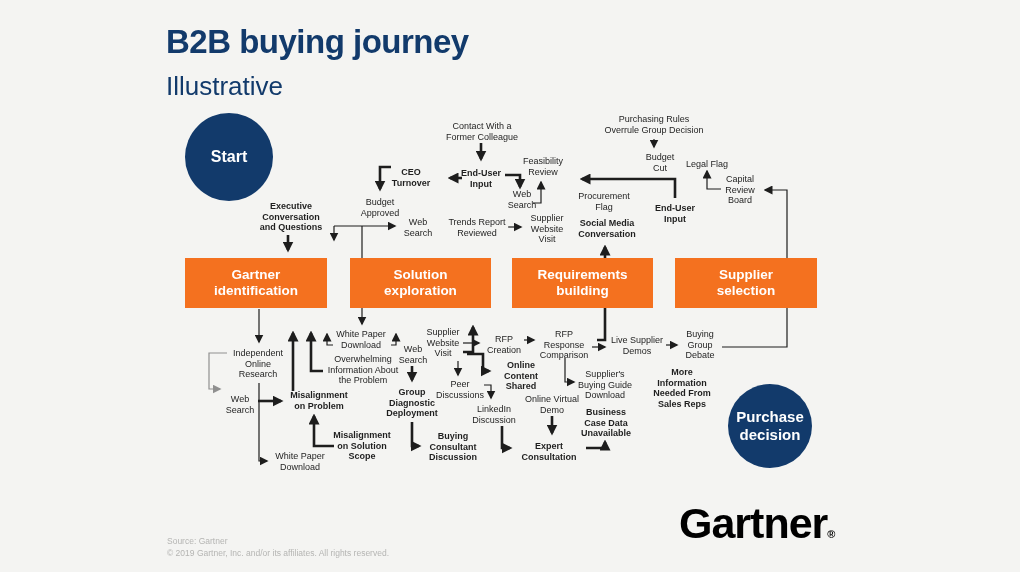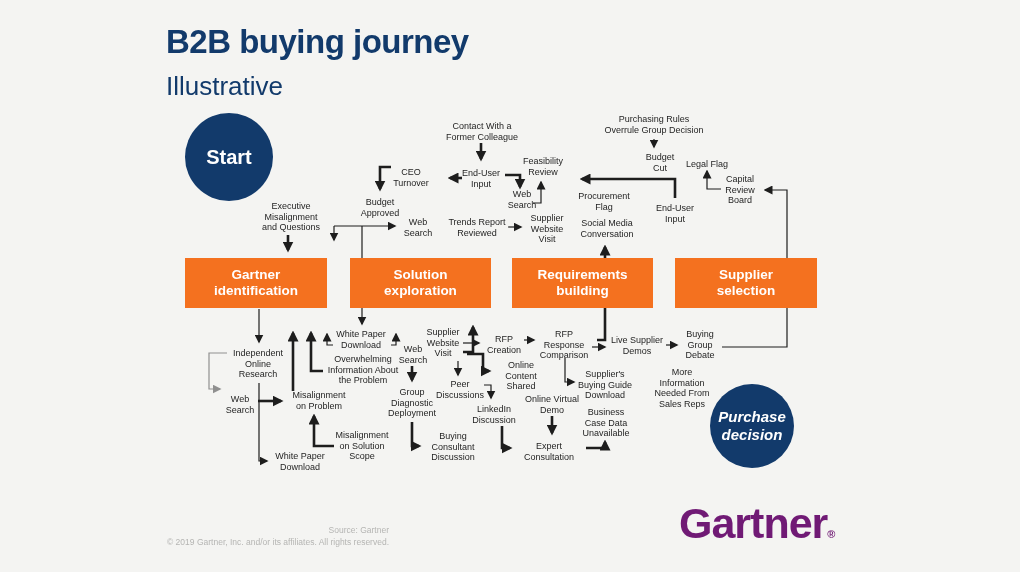--- a/index.html
+++ b/index.html
@@ -22,33 +22,33 @@
   .stage{position:absolute;top:258px;height:50px;background:#f4711f;color:#ffffff;
          font-weight:bold;font-size:13.5px;line-height:16px;display:flex;align-items:center;
          justify-content:center;text-align:center;white-space:pre-line;z-index:2;}
   .st1{left:185px;width:142px;} .st2{left:350px;width:141px;}
   .st3{left:512px;width:141px;} .st4{left:675px;width:142px;}
 
   
   .circle{position:absolute;border-radius:50%;background:#123a6b;color:#fff;font-weight:bold;
           display:flex;align-items:center;justify-content:center;text-align:center;
           white-space:pre-line;z-index:2;font-size:15px;line-height:18px;}
-  .c-start{left:185px;top:113px;width:88px;height:88px;font-size:20px;}
-  .c-purchase{left:710px;top:384px;width:84px;height:84px;font-style:italic;}
+  .c-start{left:185px;top:113px;width:88px;height:88px;font-size:16px;}
+  .c-purchase{left:728px;top:384px;width:84px;height:84px;}
 
   
   .node{position:absolute;transform:translate(-50%,-50%);white-space:pre-line;text-align:center;
         font-size:9px;line-height:10.5px;color:#1f1f1f;z-index:3;}
-  .b{font-weight:normal;}
-
-  
-  .brand{position:absolute;left:679px;top:501px;z-index:4;color:#701a75;font-weight:bold;
+  .b{font-weight:bold;}
+
+  
+  .brand{position:absolute;left:679px;top:501px;z-index:4;color:#000000;font-weight:bold;
          font-size:43px;line-height:44px;letter-spacing:-1px;}
   .brand .reg{font-size:11px;font-weight:bold;vertical-align:baseline;letter-spacing:0;}
-  .foot{position:absolute;left:167px;top:524px;z-index:4;color:#b5b5b3;font-size:8.5px;line-height:12px;text-align:right;}
+  .foot{position:absolute;left:167px;top:535px;z-index:4;color:#b5b5b3;font-size:8.5px;line-height:12px;}
 </style>
 </head>
 <body>
 
 <div id="canvas">
 
   <div class="hdr">
     <h1>B2B buying journey</h1>
     <h2>Illustrative</h2>
   </div>
@@ -114,21 +114,21 @@
   <div class="stage st2">Solution
 exploration</div>
   <div class="stage st4">Supplier
 selection</div>
 
   <div class="circle c-start">Start</div>
   <div class="circle c-purchase">Purchase
 decision</div>
 
   <div class="node b" style="left:291px;top:217px">Executive
-Misalignment
+Conversation
 and Questions</div>
   <div class="node" style="left:482px;top:131px">Contact With a
 Former Colleague</div>
   <div class="node b" style="left:481px;top:178px">End-User
 Input</div>
   <div class="node b" style="left:411px;top:177px">CEO
 Turnover</div>
   <div class="node" style="left:380px;top:207px">Budget
 Approved</div>
   <div class="node" style="left:418px;top:227px">Web

